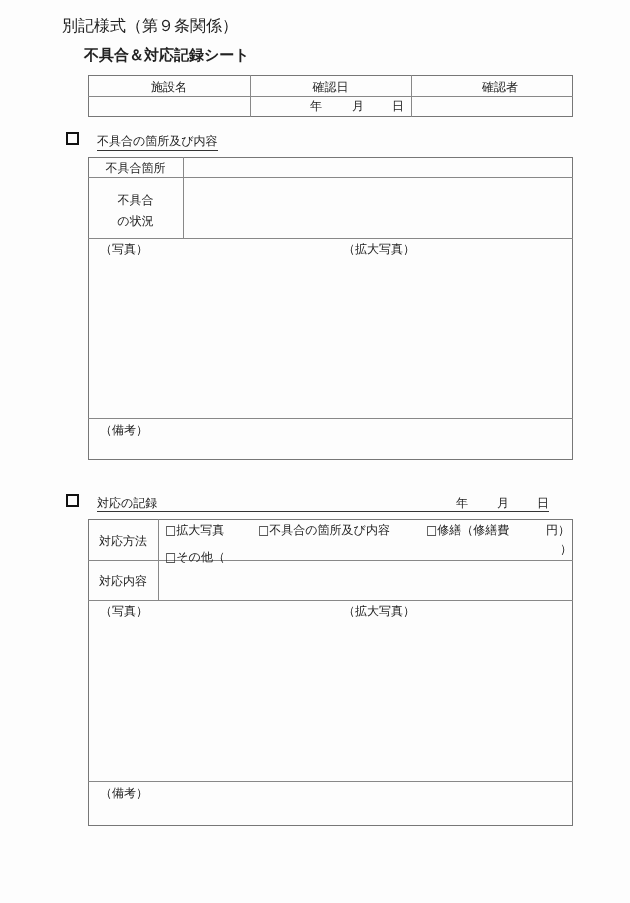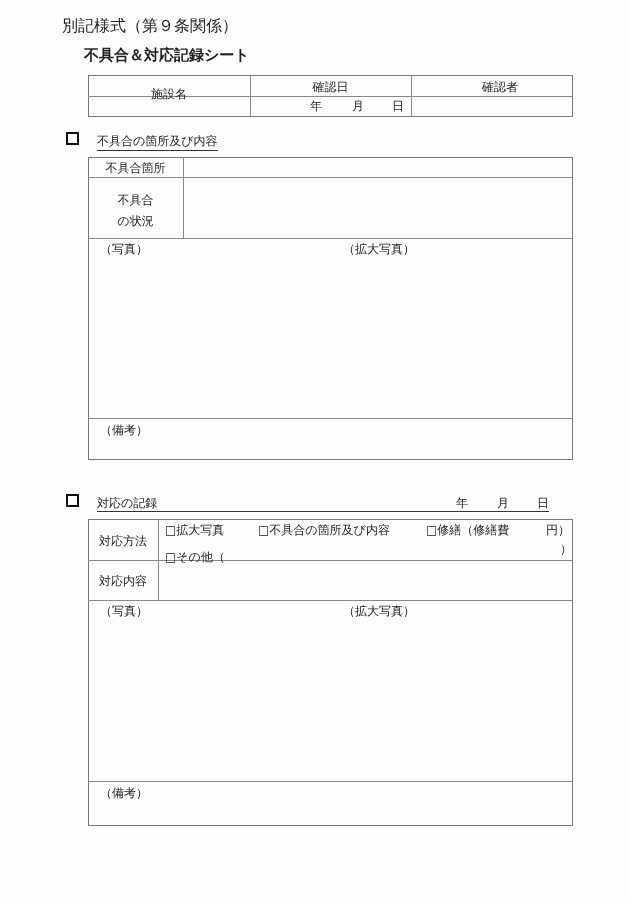--- a/index.html
+++ b/index.html
@@ -19,21 +19,21 @@
 <body>
 
 <div class="abs small" style="left:62px;top:16px;">別記様式（第９条関係）</div>
 <div class="abs title" style="left:84px;top:46px;">不具合＆対応記録シート</div>
 
 <div>
   <div class="box" style="left:88px;top:75px;width:485px;height:42px;"></div>
   <div class="hl" style="left:88px;top:96px;width:485px;"></div>
   <div class="vl" style="left:250px;top:75px;height:42px;"></div>
   <div class="vl" style="left:411px;top:75px;height:42px;"></div>
-  <div class="abs txt center" style="left:88px;top:86px;width:162px;">施設名</div>
+  <div class="abs txt center" style="left:88px;top:79px;width:162px;">施設名</div>
   <div class="abs txt center" style="left:250px;top:79px;width:161px;">確認日</div>
   <div class="abs txt center" style="left:411px;top:79px;width:178px;">確認者</div>
   <div class="abs" style="left:90px;top:97px;width:158px;height:18px;"></div>
   <div class="abs" style="left:252px;top:97px;width:157px;height:18px;">
     <span class="abs txt" style="left:58px;top:1px;">年</span>
     <span class="abs txt" style="left:100px;top:1px;">月</span>
     <span class="abs txt" style="left:140px;top:1px;">日</span>
   </div>
   <div class="abs" style="left:413px;top:97px;width:158px;height:18px;"></div>
 </div>

